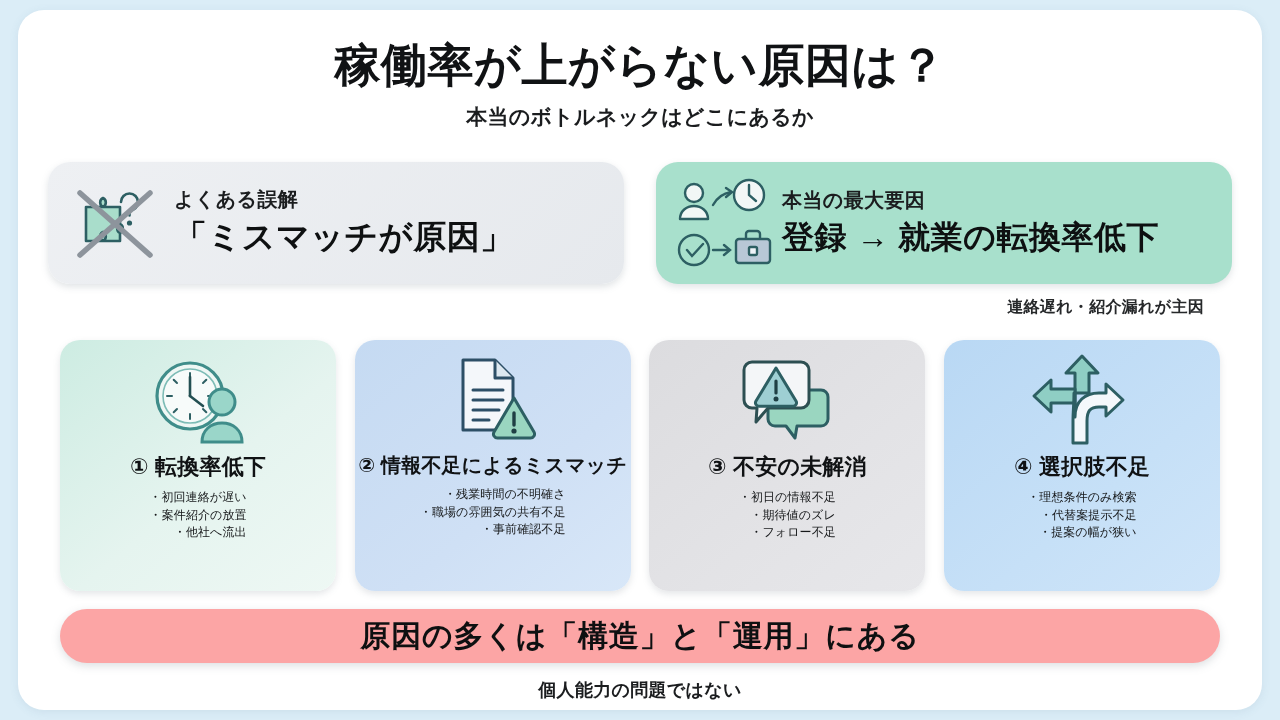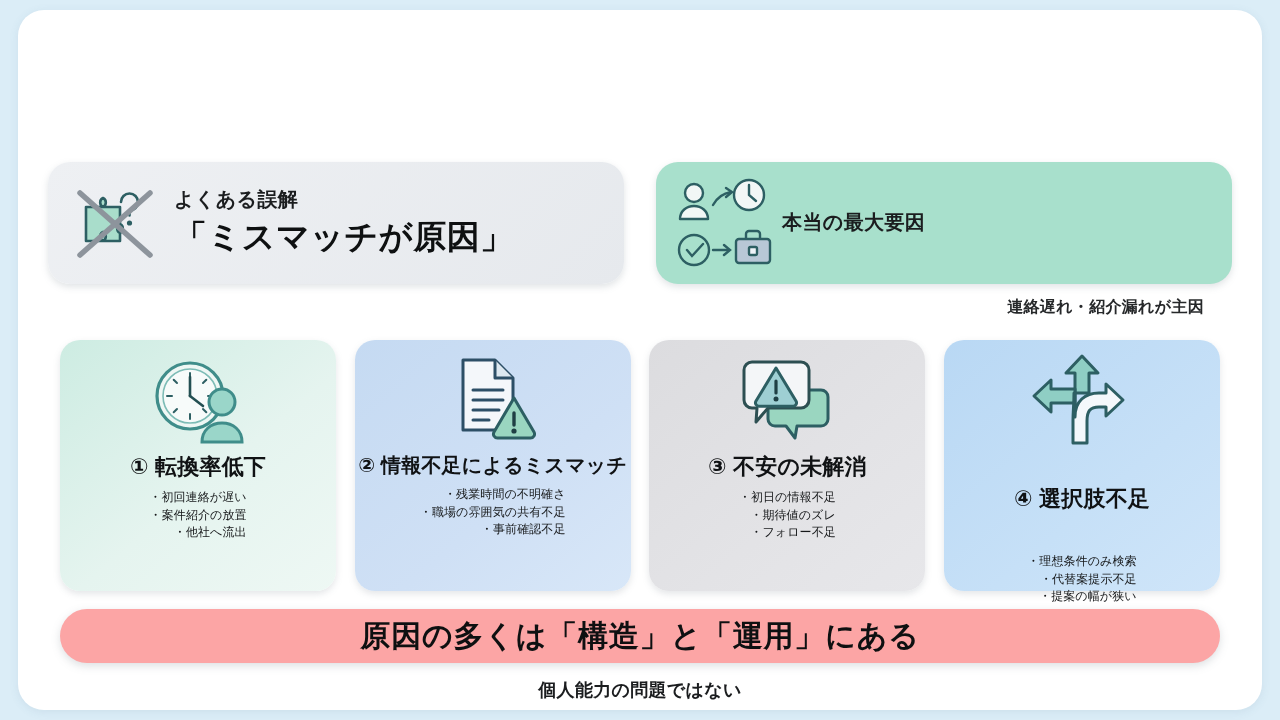--- a/index.html
+++ b/index.html
@@ -74,21 +74,21 @@
     width:276px;height:251px;
     border-radius:20px;
     box-shadow:0 3px 7px rgba(120,130,140,.20);
     box-sizing:border-box;
     padding-top:12px;
     display:flex;flex-direction:column;align-items:center;
   }
   .card.c1{ background:linear-gradient(140deg,#cdece2 0%,#e5f4ef 55%,#eef8f4 100%); }
   .card.c2{ background:linear-gradient(140deg,#c5daf2 0%,#cfe0f5 60%,#d8e7f8 100%); }
   .card.c3{ background:linear-gradient(140deg,#dcdcdf 0%,#e3e3e6 60%,#e7e7ea 100%); }
-  .card.c4{ background:linear-gradient(140deg,#b9d8f4 0%,#c6e0f7 60%,#cfe5f9 100%);gap:32px; }
+  .card.c4{ background:linear-gradient(140deg,#b9d8f4 0%,#c6e0f7 60%,#cfe5f9 100%); }
 
   .card-icon{ width:104px;height:96px;margin-bottom:4px; }
   .card-title{
     font-size:22px;font-weight:bold;color:#101214;
     letter-spacing:.2px;white-space:nowrap;margin-bottom:7px;
   }
   .card.c2 .card-title{ font-size:20px; }
   .bullets{ list-style:none;margin:0;padding:0; }
   .bullets li{
     font-size:12px;font-weight:normal;color:#16181a;
@@ -112,20 +112,24 @@
     font-size:18px;font-weight:bold;color:#1b1d1f;letter-spacing:.3px;
   }
 
   svg{ display:block; }
 </style>
 </head>
 <body>
 
 <div class="slide">
 
+  <div class="header">
+    <div class="title">稼働率が上がらない原因は？</div>
+    <div class="subtitle">本当のボトルネックはどこにあるか</div>
+  </div>
 
   <div class="banner-row">
 
     <div class="banner myth">
       <div class="banner-icon">
         <svg viewBox="0 0 104 104" width="104" height="104">
           <g fill="#a9ddcb" stroke="#2d5f63" stroke-width="2.6" stroke-linejoin="round">
             <path d="M22 36h17a5 5 0 0 1 0-9 5 5 0 0 1 0 9h17v17a5 5 0 0 0 0 9 5 5 0 0 0 0-9v17H39a5 5 0 0 1 0-9 5 5 0 0 1 0 9H22z"></path>
           </g>
           <g fill="none" stroke="#2d5f63" stroke-width="2.6" stroke-linecap="round">
@@ -163,20 +167,21 @@
           </g>
           <g stroke="#2d5f63" stroke-width="2.4" stroke-linejoin="round">
             <rect x="64" y="68" width="34" height="24" rx="3" fill="#b8c7d6"></rect>
             <path d="M74 68v-5a3 3 0 0 1 3-3h8a3 3 0 0 1 3 3v5" fill="none"></path>
             <rect x="77" y="76" width="8" height="8" rx="1.6" fill="#eef3f8"></rect>
           </g>
         </svg>
       </div>
       <div class="banner-text">
         <div class="banner-kicker">本当の最大要因</div>
+        <div class="banner-main">登録 → 就業の転換率低下</div>
       </div>
     </div>
   </div>
 
   <div class="banner-note">連絡遅れ・紹介漏れが主因</div>
 
   <div class="cards">
 
     <div class="card c1">
       <div class="card-icon">

